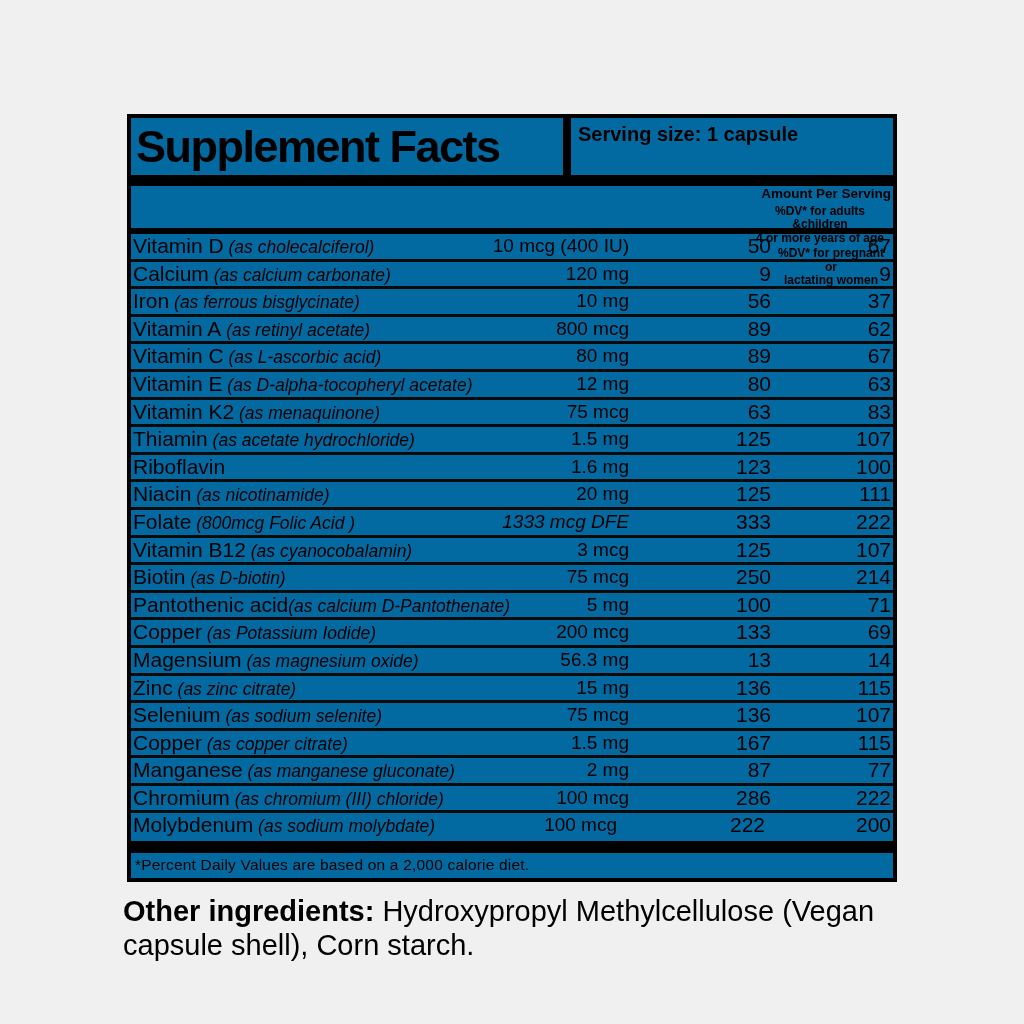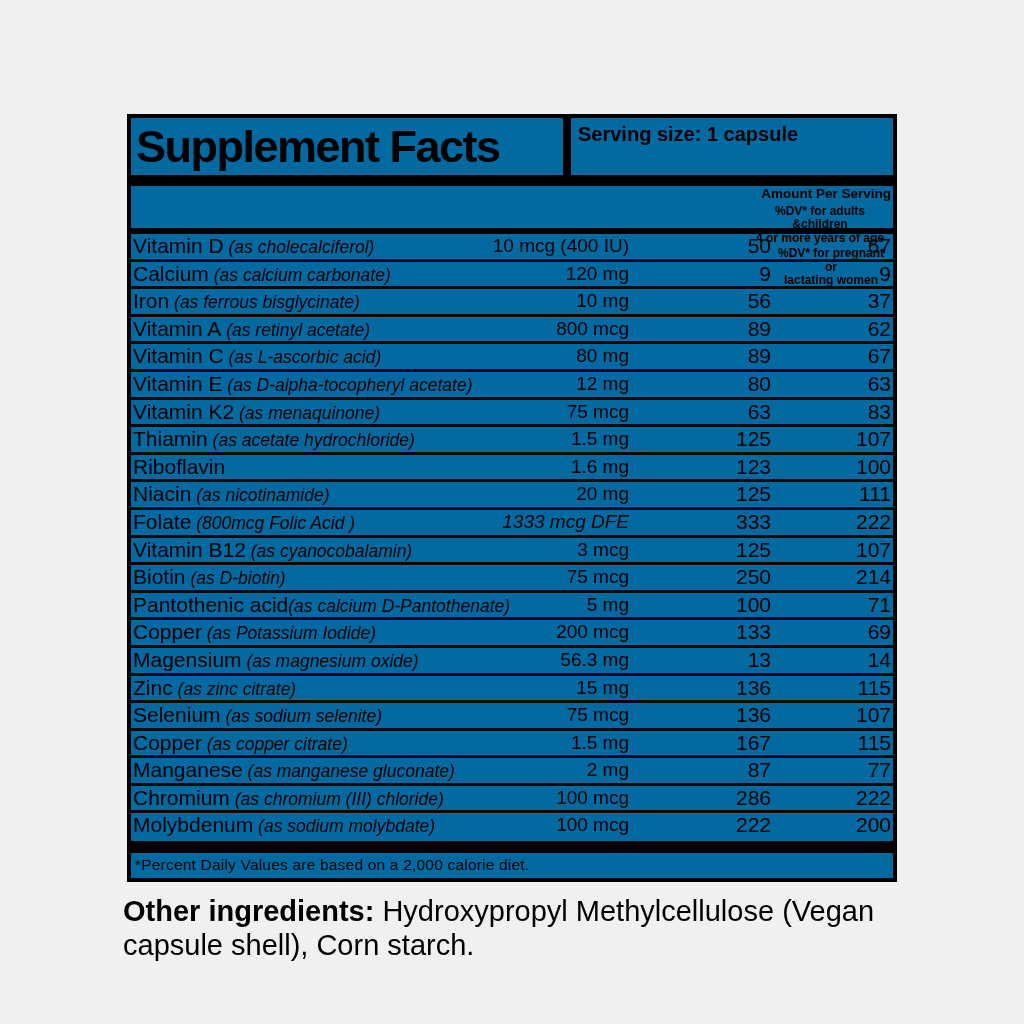--- a/index.html
+++ b/index.html
@@ -41,21 +41,21 @@
   
   .rows { }
   .row {
     display: flex;
     align-items: baseline;
     height: 27.6px;
     border-bottom: 3px solid #0a0a0a;
     padding: 0 2px;
     overflow: hidden;
   }
-  .row:last-child { border-bottom: none; }
+  .row:last-child { border-bottom: none; gap: 6px; }
   .c-main {
     flex: 1;
     display: flex;
     justify-content: space-between;
     align-items: flex-start;
     min-width: 0;
   }
   .r-name { font-size: 21px; line-height: 24px; white-space: nowrap; }
   .r-form { font-size: 17.5px; font-style: italic; white-space: pre; }
   .r-amount { font-size: 19px; line-height: 24px; white-space: nowrap; text-align: right; }

